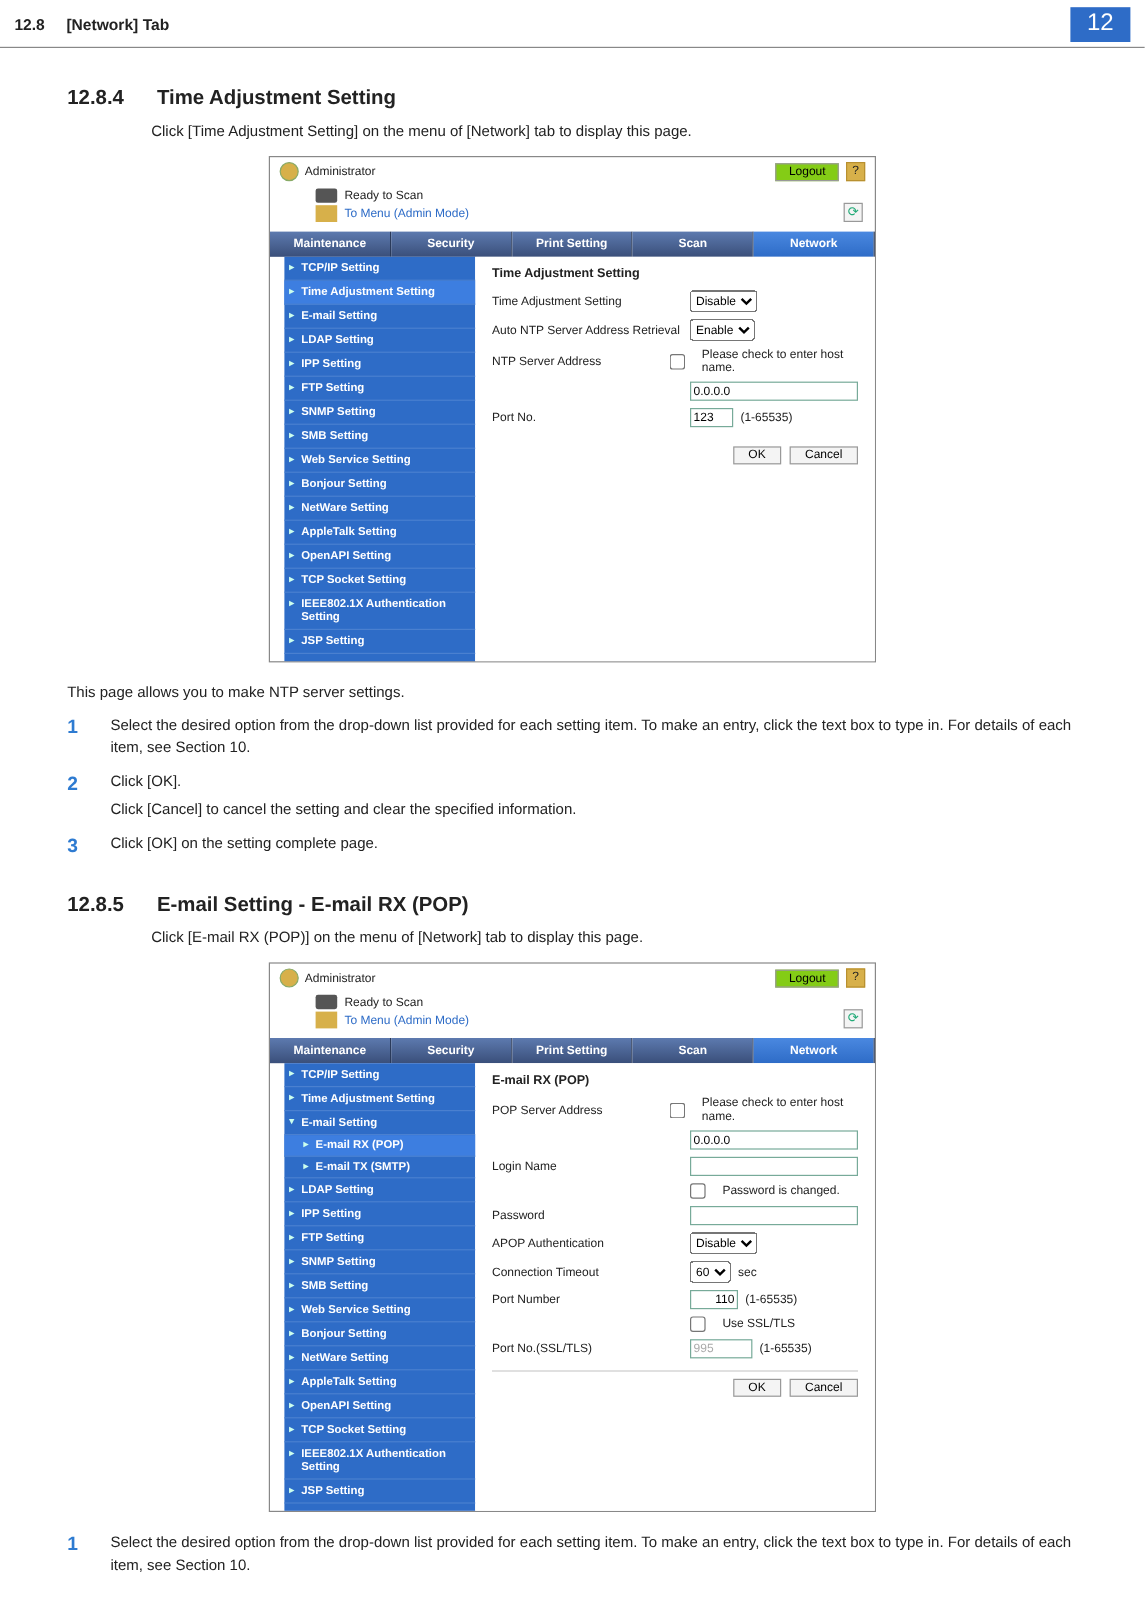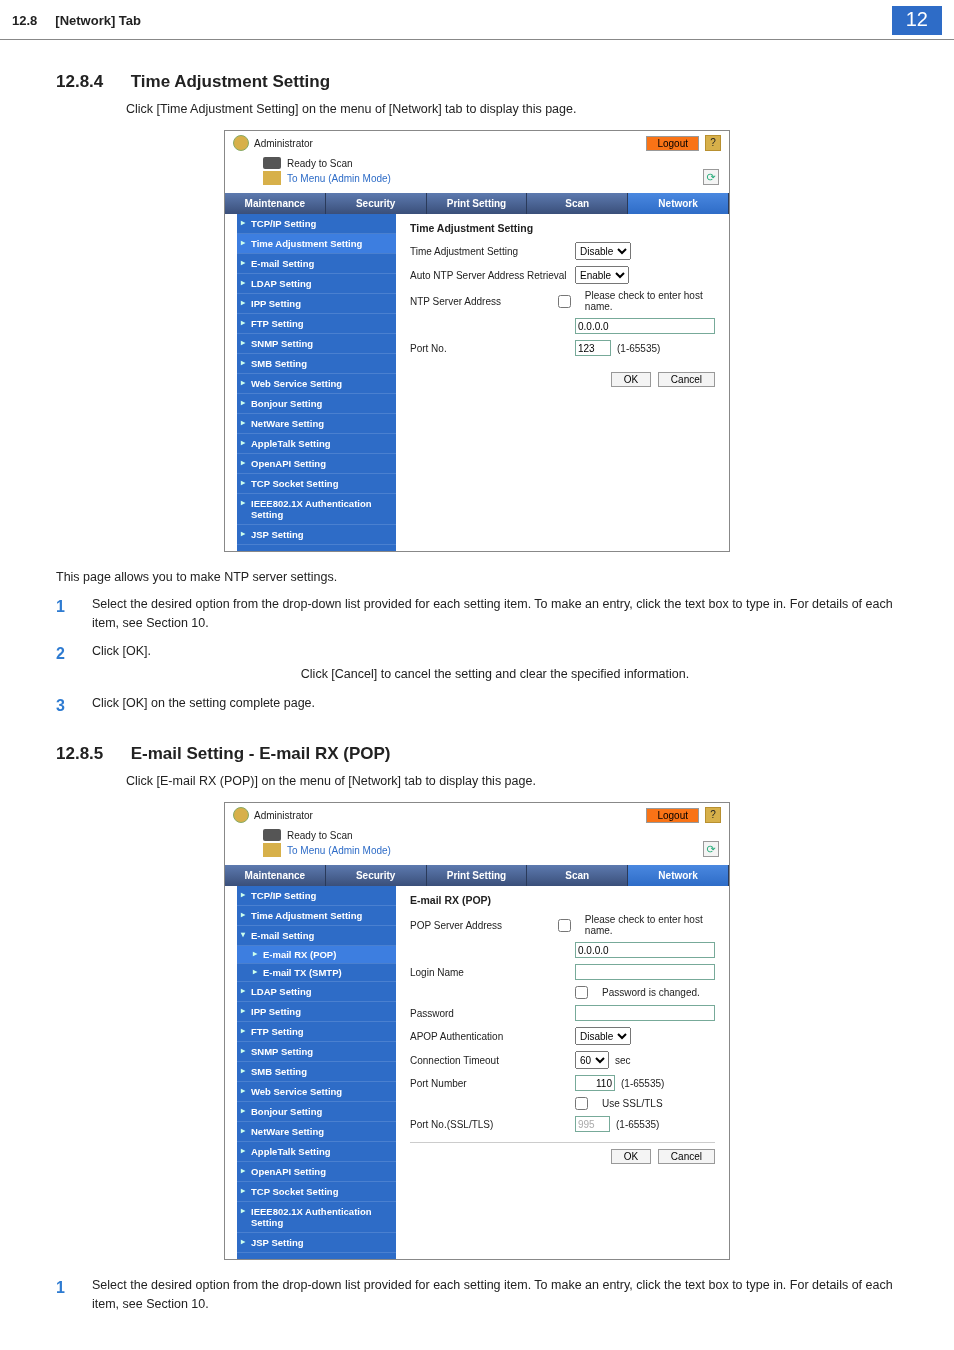--- a/index.html
+++ b/index.html
@@ -15,28 +15,28 @@
   .content { padding: 18px 56px 0 56px; }
 
   h2.heading { font-size: 17px; font-weight: bold; margin: 14px 0 6px 0; }
   h2.heading .sec-num { display: inline-block; width: 70px; }
   .intro { font-size: 12.5px; margin: 8px 0 12px 70px; line-height: 1.45; }
   .body-text { font-size: 12.5px; margin: 10px 0 8px 0; line-height: 1.5; }
   ol.steps { list-style: none; margin: 8px 0 0 0; }
   ol.steps > li { display: flex; margin-bottom: 10px; font-size: 12.5px; line-height: 1.5; }
   ol.steps .step-num { width: 36px; color: #2e7bd1; font-weight: bold; font-size: 16px; }
   ol.steps .step-body { flex: 1; }
-  ol.steps .sub { margin-top: 4px; text-align: center; }
+  ol.steps .sub { margin-top: 4px; }
 
   
   .shot { width: 506px; margin: 10px auto 16px auto; border: 1px solid #888; background: #fff; font-size: 10px; }
   .shot-header { display: flex; align-items: center; padding: 4px 8px; }
   .shot-header .admin-icon { width: 16px; height: 16px; border-radius: 50%; background: #d7b04a; border: 1px solid #8a6; margin-right: 5px; display:inline-block; }
   .shot-header .admin-label { flex: 1; font-size: 10px; }
-  .shot-header .logout-btn { font-size: 10px; border: 1px solid #999; background: #f97316; padding: 1px 10px; margin-right: 6px; }
+  .shot-header .logout-btn { font-size: 10px; border: 1px solid #999; background: #84cc16; padding: 1px 10px; margin-right: 6px; }
   .shot-header .q-btn { width: 16px; height: 16px; background: #d7b04a; border: 1px solid #b89030; display: inline-block; text-align: center; line-height: 14px; font-size: 10px; }
   .shot-status { padding: 2px 8px 6px 38px; position: relative; }
   .shot-status .status-row { display: flex; align-items: center; margin-bottom: 2px; }
   .shot-status .printer-icon { width: 18px; height: 12px; background: #555; border-radius: 2px; margin-right: 6px; display:inline-block; }
   .shot-status .cart-icon { width: 18px; height: 14px; background: #d7b04a; margin-right: 6px; display:inline-block; }
   .shot-status .menu-link { color: #2e6cc7; font-size: 10px; }
   .shot-status .refresh { position: absolute; right: 10px; top: 14px; width: 16px; height: 16px; border: 1px solid #999; background: #f4f4f4; display:inline-block; font-size:11px; text-align:center; line-height:14px; color:#2a7; }
 
   .shot-tabs { display: flex; }
   .shot-tabs .tab { flex: 1; text-align: center; padding: 5px 0; font-size: 10px; background: linear-gradient(#5d7aaf,#3a4f7a); color: #fff; border-right: 1px solid #2a3a5a; font-weight: bold; }
@@ -284,21 +284,21 @@
             <span class="flabel"></span>
             <span class="fval">
                 <span class="cb-line">
                   <input type="checkbox" style=""> 
                   <span>Use SSL/TLS</span>
                 </span>
               </span>
           </div>
           <div class="form-row">
             <span class="flabel">Port No.(SSL/TLS)</span>
-            <span class="fval"><input type="text" style="width: 35px; color: rgb(170, 170, 170);" value="995"></span>
+            <span class="fval"><input type="text" style="width: 52px; color: rgb(170, 170, 170);" value="995"></span>
             <span class="hint">(1-65535)</span>
           </div>
           <div class="btn-row btn-row-hr">
             <button>OK</button>
             <button>Cancel</button>
           </div>
         </div>
       </div>
     </div>
 

